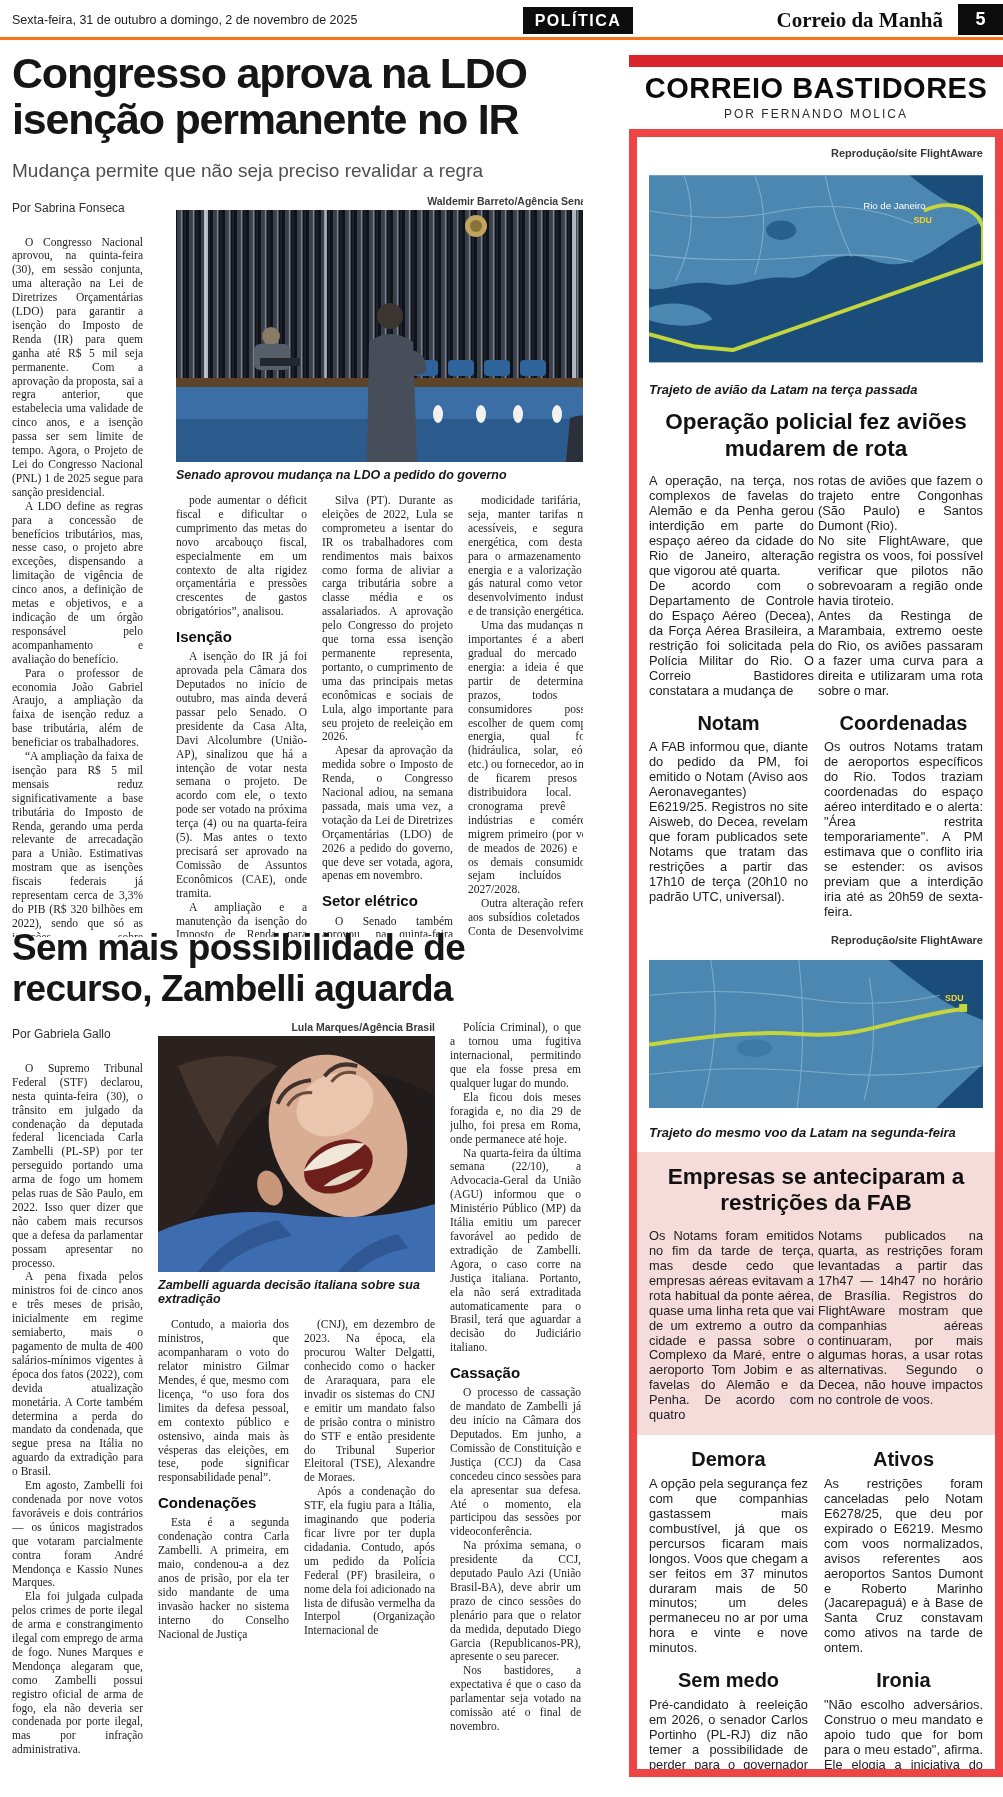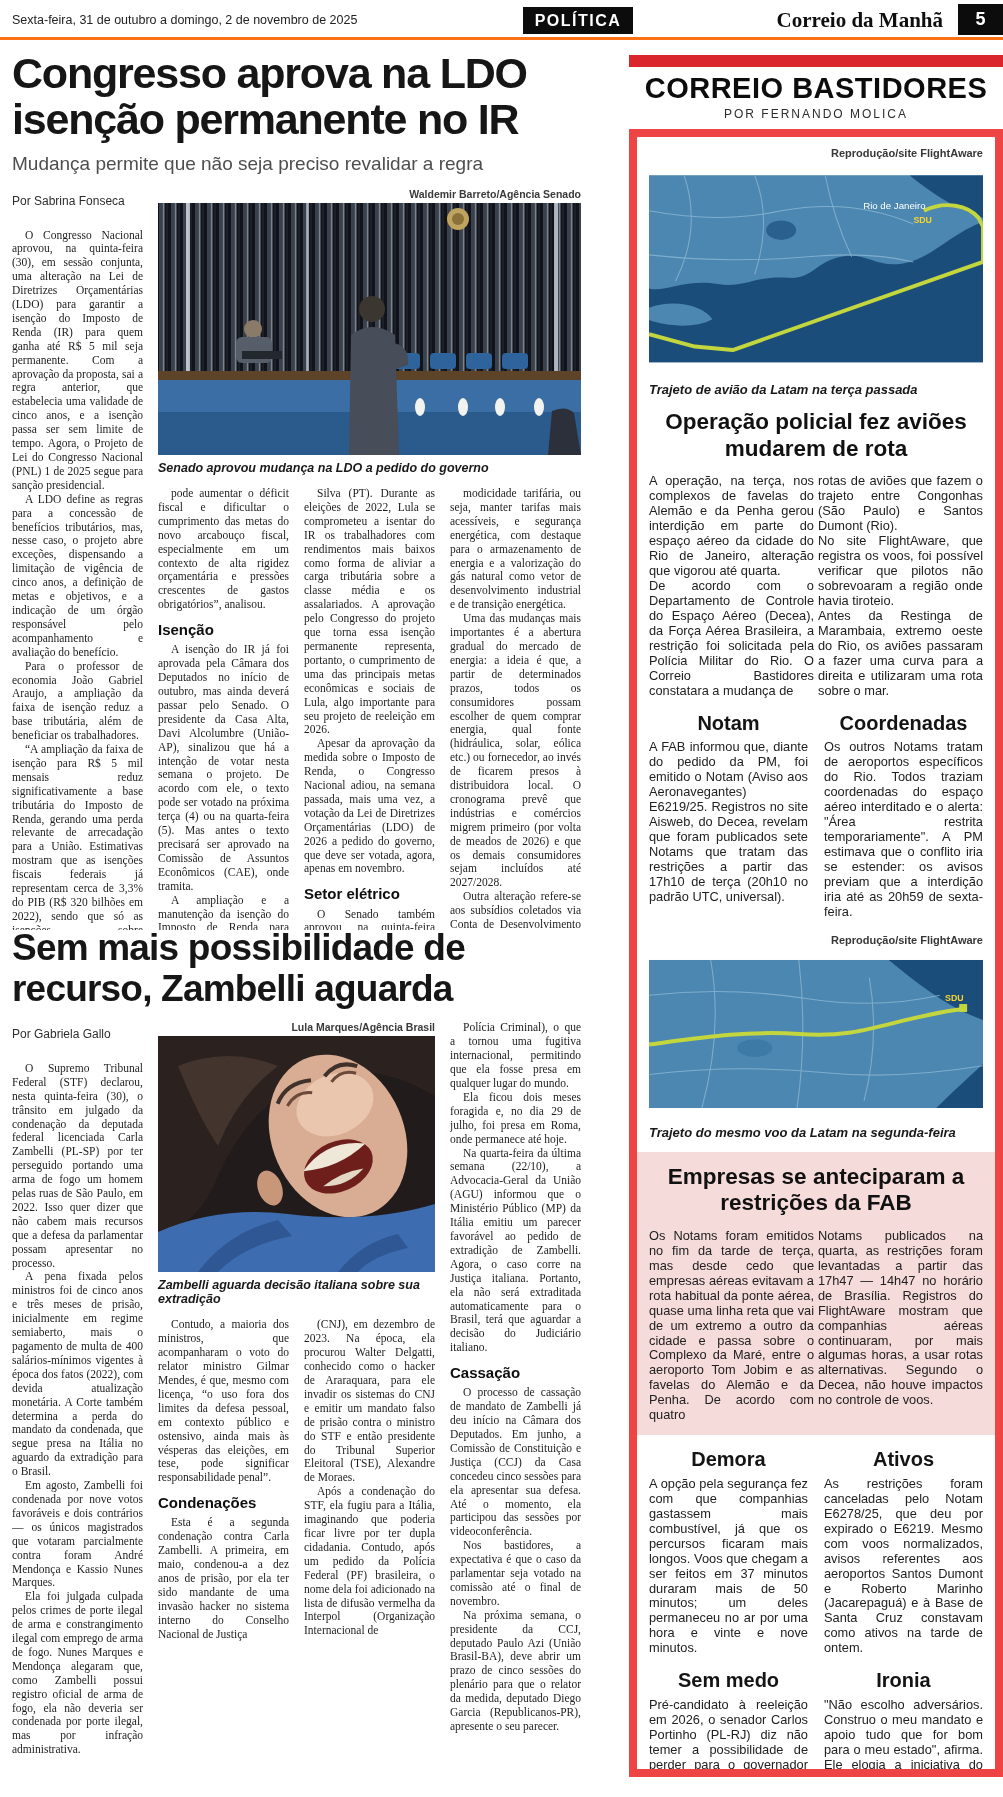--- a/index.html
+++ b/index.html
@@ -13,22 +13,22 @@
   .topbar { position:absolute; top:0; left:0; width:100%; height:40px; border-bottom:3px solid #f97316; }
   .dateline { position:absolute; left:12px; top:13px; font-size:12.5px; color:#222; }
   .section-box { position:absolute; left:523px; top:7px; width:110px; height:27px; background:#0c0c0c; color:#fff;
     font-weight:bold; font-size:16px; letter-spacing:1.5px; display:flex; align-items:center; justify-content:center; }
   .brand { position:absolute; right:60px; top:8px; font-family:"Liberation Serif", serif; font-weight:bold; font-size:21px; color:#0f0f0f; }
   .pagenum { position:absolute; right:0; top:4px; width:45px; height:31px; background:#0c0c0c; color:#fff;
     display:flex; align-items:center; justify-content:center; font-weight:bold; font-size:18px; }
   
   .art1 { position:absolute; left:12px; top:50px; width:571px; }
   .art1 h1 { font-size:43px; line-height:1.07; font-weight:bold; letter-spacing:-1.2px; color:#161616; }
-  .deck { margin-top:11px; font-size:19px; color:#4e4e4e; }
-  .art1-body { margin-top:13px; display:flex; gap:15px; height:742px; overflow:hidden; }
+  .deck { margin-top:18px; font-size:19px; color:#4e4e4e; }
+  .art1-body { margin-top:13px; display:flex; gap:33px; height:742px; overflow:hidden; }
   .ncol { flex:0 0 131px; width:131px; font-family:"Liberation Serif", serif; font-size:11.5px;
     line-height:1.21; text-align:justify; color:#1d1d1d; overflow:hidden; }
   .ncol p { text-indent:13px; }
   .byline { font-family:"Liberation Sans", sans-serif; font-size:12px; color:#2e2e2e; margin:6px 0 20px; text-indent:0 !important; }
   .art1-right { width:423px; }
   .credit { text-align:right; font-size:10.5px; font-weight:bold; color:#3a3a3a; margin-bottom:3px; }
   .photo { display:block; width:100%; }
   .photo-caption { font-size:12.5px; font-weight:bold; font-style:italic; color:#191919; margin:6px 0 12px; }
   .colrow { display:flex; gap:15px; }
   .colhead { font-family:"Liberation Sans", sans-serif; font-weight:bold; font-size:15px; margin:9px 0 4px; color:#0e0e0e; }
@@ -189,22 +189,22 @@
             <p>Após a condenação do STF, ela fugiu para a Itália, imaginando que poderia ficar livre por ter dupla cidadania. Contudo, após um pedido da Polícia Federal (PF) brasileira, o nome dela foi adicionado na lista de difusão vermelha da Interpol (Organização Internacional de</p>
           </div>
         </div>
       </div>
       <div class="ncol">
         <p>Polícia Criminal), o que a tornou uma fugitiva internacional, permitindo que ela fosse presa em qualquer lugar do mundo.</p>
         <p>Ela ficou dois meses foragida e, no dia 29 de julho, foi presa em Roma, onde permanece até hoje.</p>
         <p>Na quarta-feira da última semana (22/10), a Advocacia-Geral da União (AGU) informou que o Ministério Público (MP) da Itália emitiu um parecer favorável ao pedido de extradição de Zambelli. Agora, o caso corre na Justiça italiana. Portanto, ela não será extraditada automaticamente para o Brasil, terá que aguardar a decisão do Judiciário italiano.</p>
         <h3 class="colhead">Cassação</h3>
         <p>O processo de cassação de mandato de Zambelli já deu início na Câmara dos Deputados. Em junho, a Comissão de Constituição e Justiça (CCJ) da Casa concedeu cinco sessões para ela apresentar sua defesa. Até o momento, ela participou das sessões por videoconferência.</p>
+        <p>Na próxima semana, o presidente da CCJ, deputado Paulo Azi (União Brasil-BA), deve abrir um prazo de cinco sessões do plenário para que o relator da medida, deputado Diego Garcia (Republicanos-PR), apresente o seu parecer.</p>
         <p>Nos bastidores, a expectativa é que o caso da parlamentar seja votado na comissão até o final de novembro.</p>
-        <p>Na próxima semana, o presidente da CCJ, deputado Paulo Azi (União Brasil-BA), deve abrir um prazo de cinco sessões do plenário para que o relator da medida, deputado Diego Garcia (Republicanos-PR), apresente o seu parecer.</p>
       </div>
     </div>
   </section>
 
   <aside class="bastidores">
     <div class="red-bar"></div>
     <div class="bast-title">CORREIO BASTIDORES</div>
     <div class="bast-byline">POR FERNANDO MOLICA</div>
     <div class="red-box">
 

